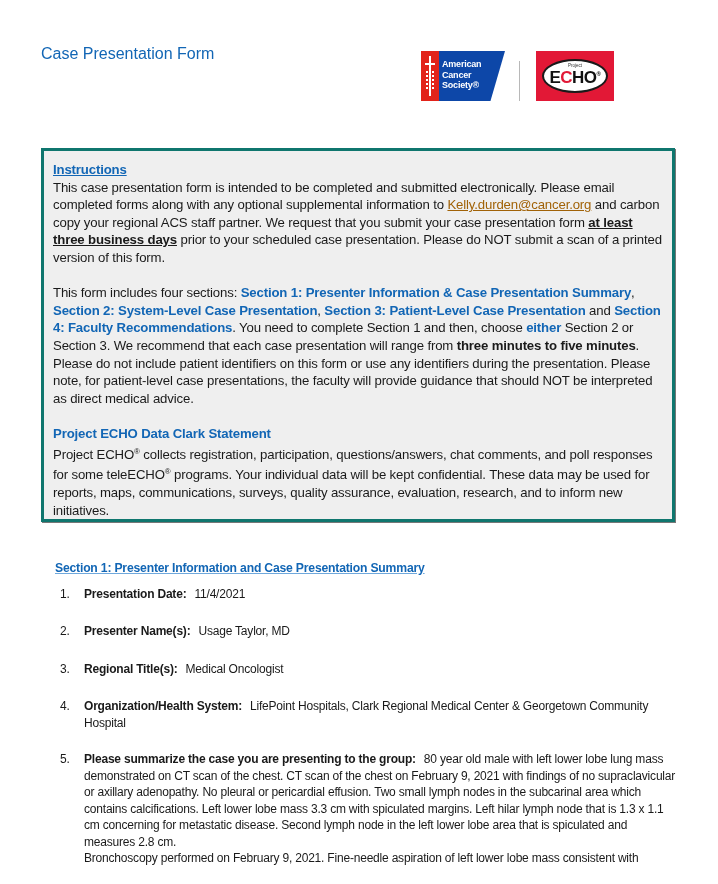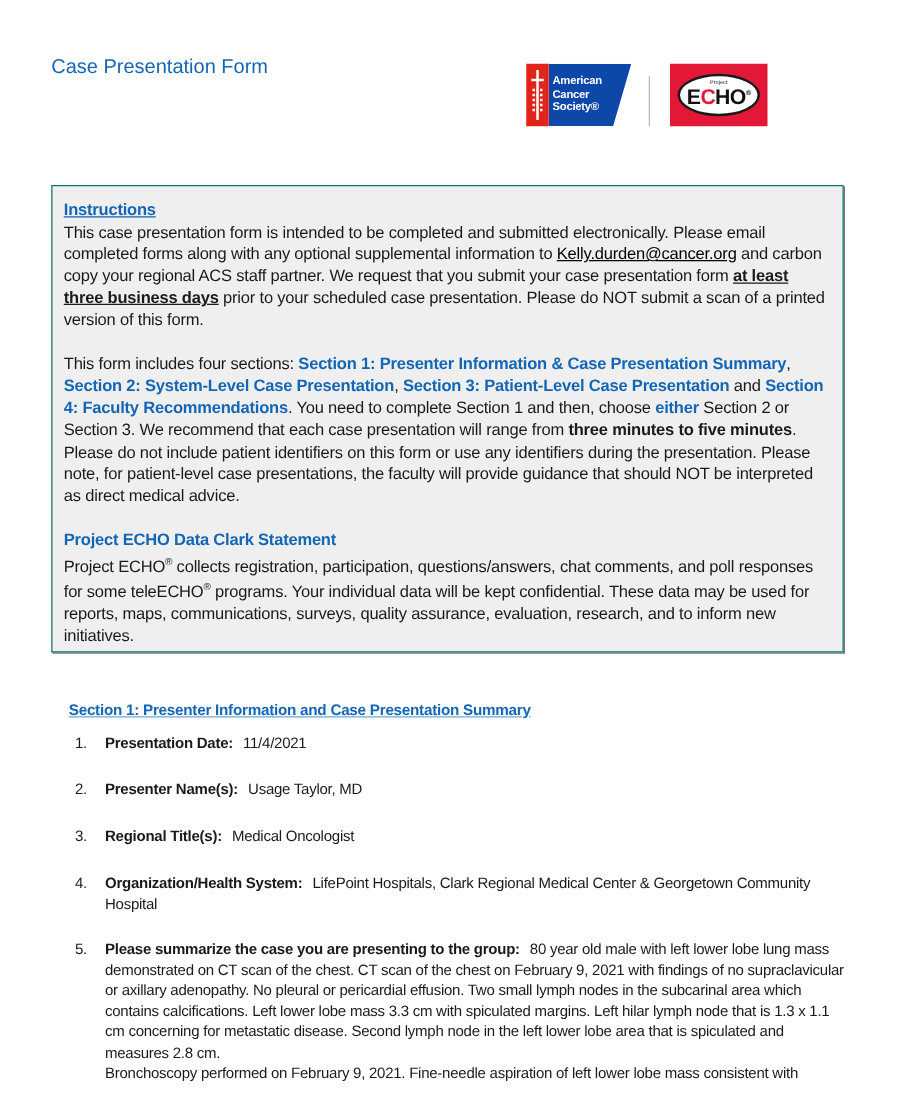--- a/index.html
+++ b/index.html
@@ -26,28 +26,28 @@
   .divider { width: 1px; height: 40px; background: #b8b8b8; margin: 0 16px 0 14px; }
   .echo-logo { width: 78px; height: 50px; background: #e21836; display: flex; align-items: center; justify-content: center; position: relative; }
   .echo-oval { width: 66px; height: 34px; background: #fff; border: 2px solid #1a1a1a; border-radius: 50%; box-sizing: border-box;
                display: flex; align-items: center; justify-content: center; position: relative; }
   .echo-word { font-weight: bold; font-size: 17px; color: #111; letter-spacing: -0.5px; margin-top: 4px; }
   .echo-word .c { color: #e21836; }
   .echo-project { position: absolute; top: 2px; left: 0; right: 0; text-align: center; font-size: 4.5px; color: #333; }
 
   .box {
     position: absolute; left: 41px; top: 148px; width: 634px; height: 374px;
-    background: #efefef; border: 1px solid #0f766e; box-sizing: border-box;
+    background: #efefef; border: 3px solid #0f766e; box-sizing: border-box;
     box-shadow: 1px 1px 0 #777;
     padding: 10px 9px 0 9px; font-size: 13.2px; line-height: 17.6px; letter-spacing: -0.15px;
   }
   .box p { margin: 0; }
   .h-blue { color: #1266b5; font-weight: bold; }
   .u { text-decoration: underline; }
-  .link { color: #000000; text-decoration: underline; }
+  .link { color: #a16207; text-decoration: underline; }
   .b { font-weight: bold; }
   .gap { height: 17.6px; }
 
   .sec-title {
     position: absolute; left: 55px; top: 561px; color: #1266b5; font-weight: bold; font-size: 12.2px;
     text-decoration: underline; text-decoration-color: #6fa8dc; letter-spacing: -0.2px;
   }
   .list { position: absolute; left: 60px; top: 0; width: 620px; font-size: 12px; line-height: 16.5px; letter-spacing: -0.2px; }
   .item { position: absolute; left: 0; width: 620px; display: flex; }
   .num { width: 24px; flex: none; }

